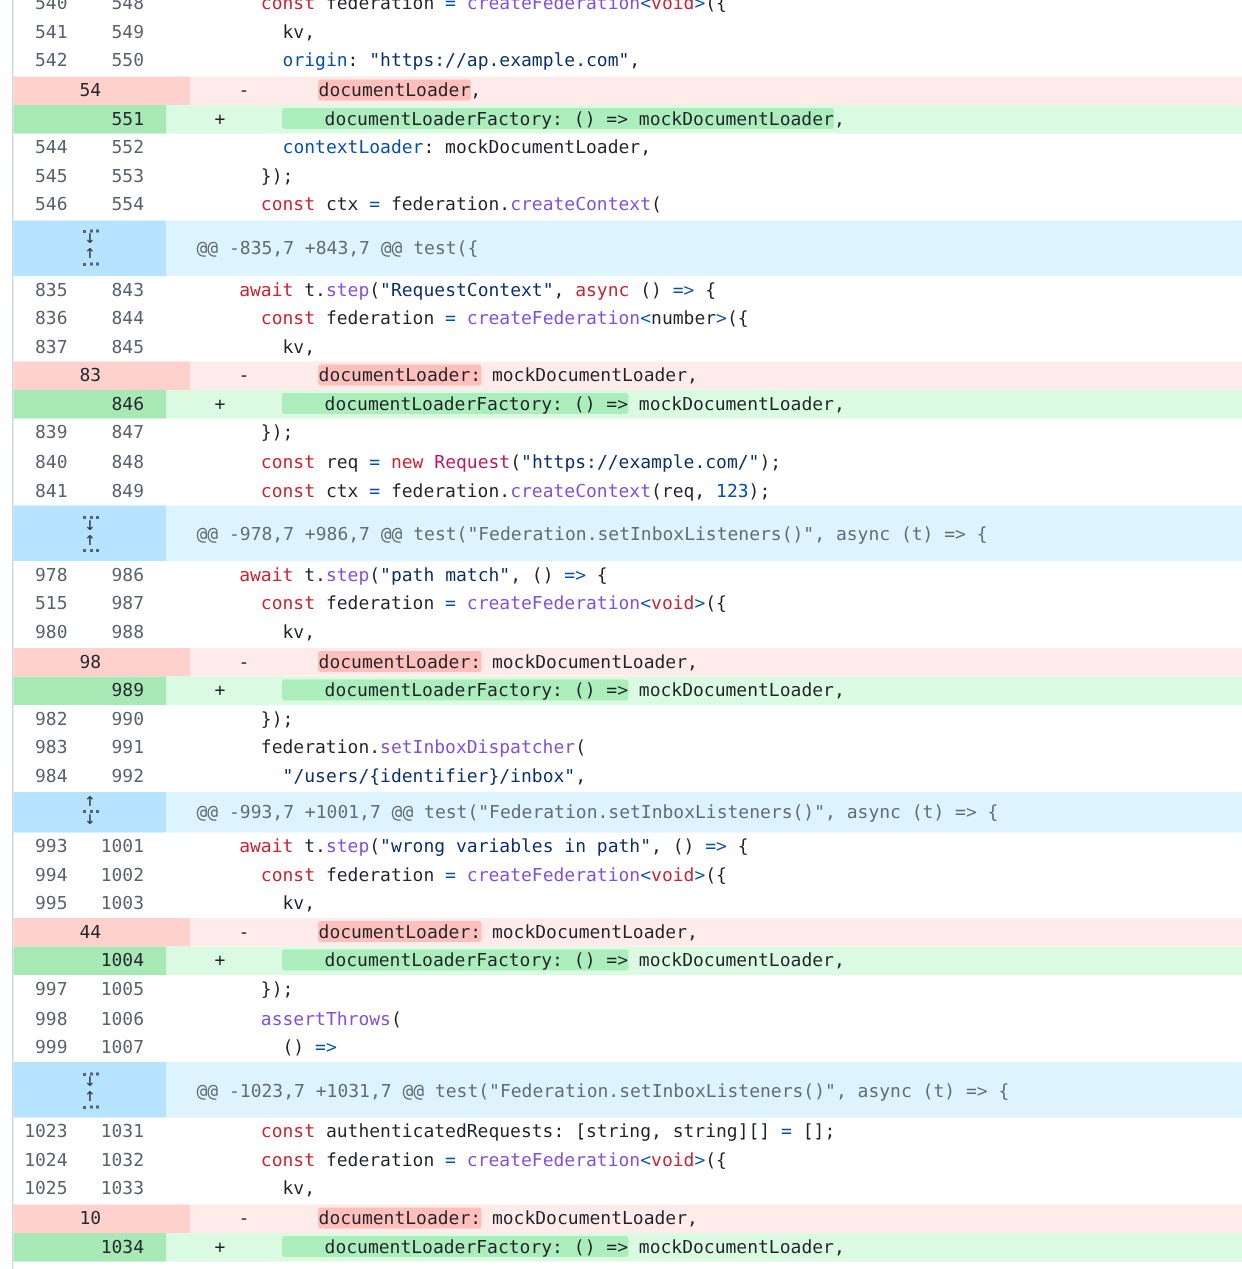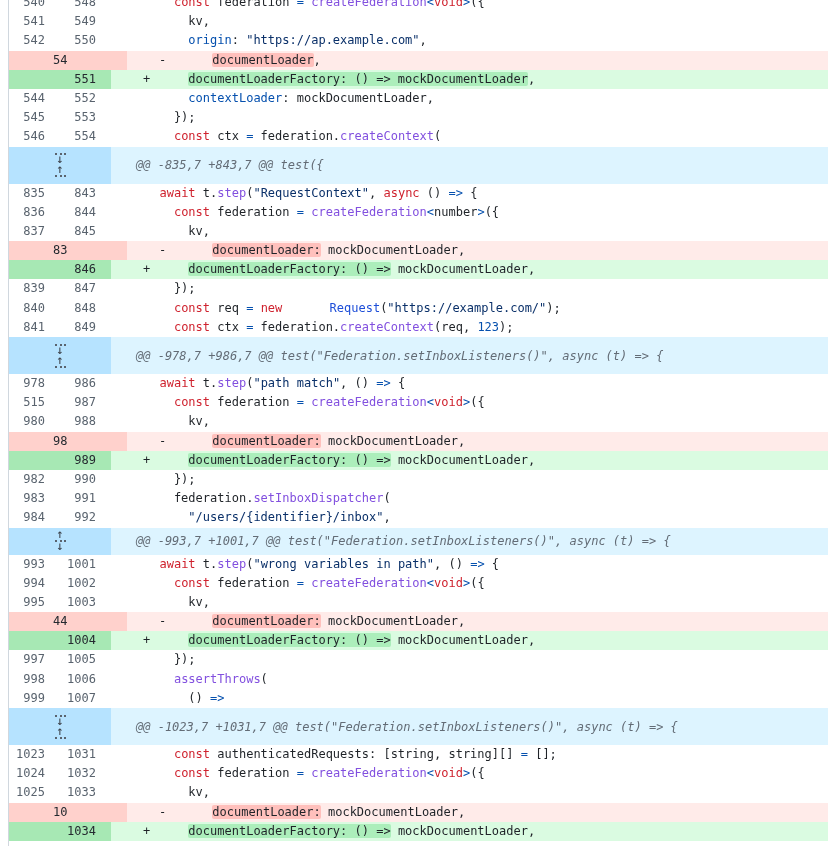--- a/index.html
+++ b/index.html
@@ -27,40 +27,40 @@
   .marker{
     position:absolute;left:32px;top:0;width:12px;
     font-size:12px;line-height:19.2px;color:#1f2328;
   }
   
   .row.d .code{background:#ffebe9;}
   .row.d .num{background:#ffd1cc;color:#24292f;padding-left:44px;}
   .row.a .code{background:#dafbe1;}
   .row.a .num{background:#a7e8b4;color:#24292f;}
   .hlr{background:#ffc0bc;border-radius:2px;margin-left:8px;}
-  .hla{background:#aceebb;border-radius:2px;}
+  .hla{background:#aceebb;border-radius:2px;padding-left:28px;}
   
   .pl{color:#1f2328;}
   .kw{color:#cf222e;}
   .fn{color:#8250df;}
   .bl{color:#0550ae;}
   .st{color:#0a3069;}
-  .cl{color:#1d4ed8;margin-left:40px;}
+  .cl{color:#be185d;}
   
   .row.hunk{height:37px;}
   .row.hunk.small{height:27px;}
   .hunk-gutter{
     flex:0 0 102px;background:#b6e3ff;
     display:flex;flex-direction:column;align-items:center;justify-content:center;
   }
   .row.hunk .code{
     background:#ddf4ff;display:flex;align-items:center;
   }
   .row.hunk .code pre{
-    padding-left:25px;color:#636c76;line-height:normal;font-style:italic;
+    padding-left:20px;color:#636c76;line-height:normal;
   }
   .exp-btn{
     display:flex;flex-direction:column;align-items:center;
     cursor:pointer;color:#3d444d;padding:1px 4px;
   }
   .exp-dash{width:11px;border-top:2px dotted #59636e;margin:1px 0;}
   .exp-arr{font-size:9px;line-height:8px;font-weight:bold;font-family:"DejaVu Sans","Liberation Sans",sans-serif;}
   .row.white-tail{background:#ffffff;}
 </style>
 </head>

